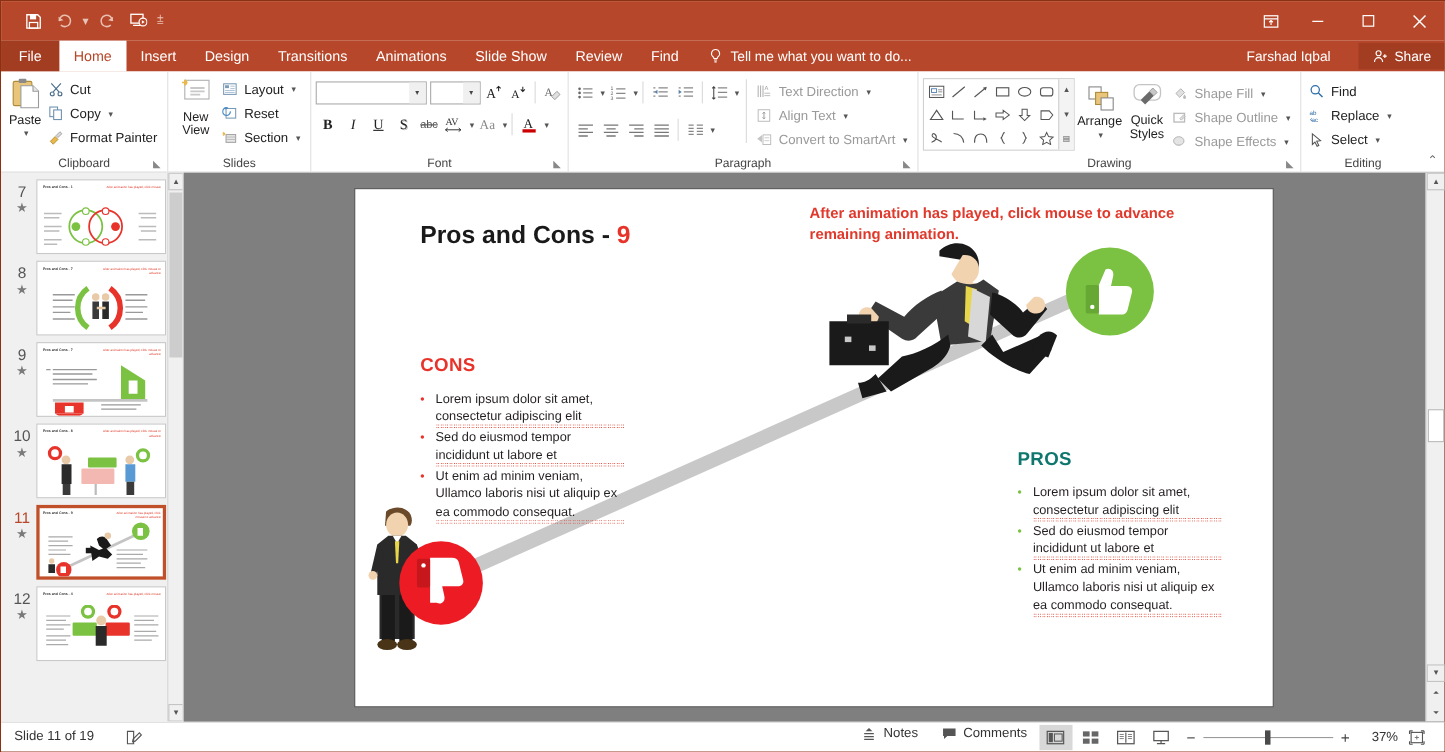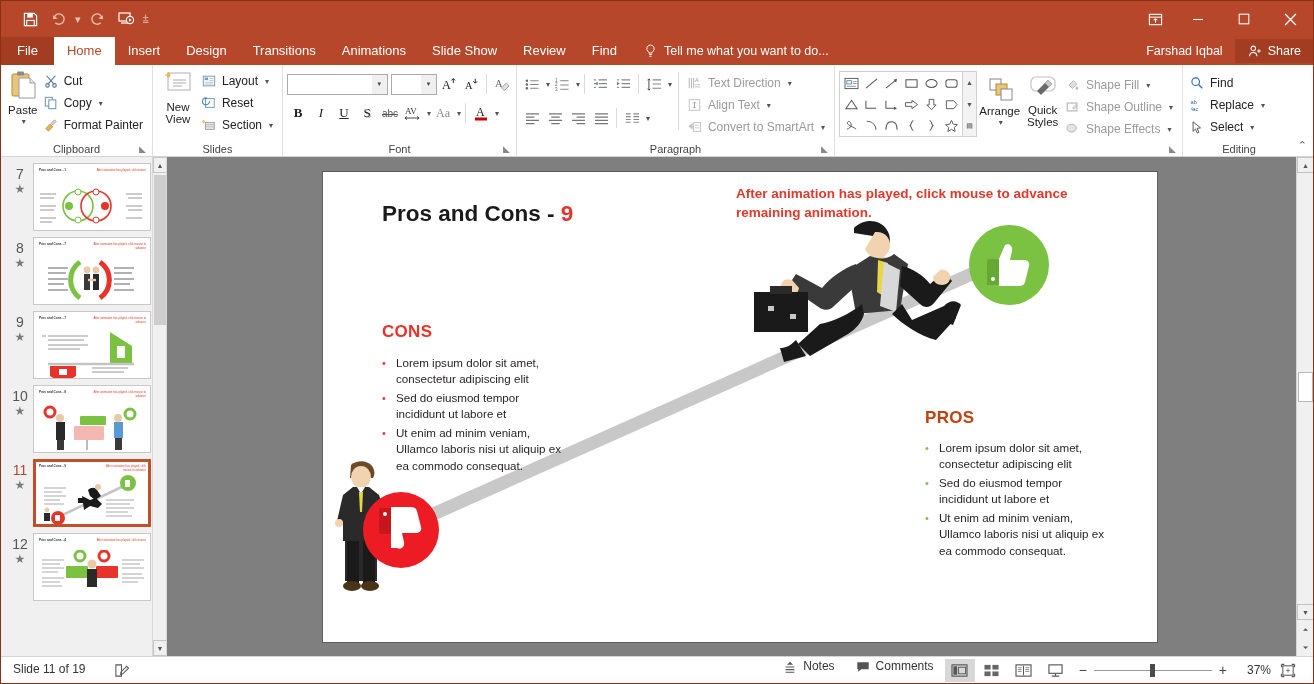--- a/index.html
+++ b/index.html
@@ -30,21 +30,21 @@
   
   .tabstrip { height: 28px; background: #b7472a; display: flex; align-items: flex-end;
               position: relative; flex: 0 0 28px; }
   .tab { padding: 0 13px; height: 28px; line-height: 28px; color: #fff;
          font-size: 13px; white-space: nowrap; }
   .tab.file { background: #a33d21; padding: 0 16px; }
   .tab.active { background: #fff; color: #b7472a; }
   .tellme { display: flex; align-items: center; gap: 6px; color: #fff;
             font-size: 12.5px; height: 28px; padding-left: 12px; }
   .account { margin-left: auto; display: flex; align-items: center; height: 28px; }
-  .acct-name { color: #fff; font-size: 12.5px; padding-right: 12px; }
+  .acct-name { color: #fff; font-size: 12.5px; padding-right: 25px; }
   .share-btn { background: #a33d21; color: #fff; font-size: 12.5px; height: 24px;
                display: flex; align-items: center; gap: 5px; padding: 0 12px; }
 
   
   .ribbon { height: 92px; background: #fff; border-bottom: 1px solid #d4d4d4;
             display: flex; position: relative; flex: 0 0 92px; }
   .rgroup { position: relative; display: flex; flex-direction: column;
             border-right: 1px solid #e0e0e0; padding: 3px 4px 0; }
   .rgroup-label { position: absolute; bottom: 1px; left: 0; right: 0; text-align: center;
                   font-size: 11px; color: #444; }
@@ -126,21 +126,21 @@
            box-shadow: 0 0 0 1px #5c5c5c; }
 
   .s-title { position: absolute; left: 59px; top: 29px; font-size: 22.5px;
              font-weight: bold; color: #1a1a1a; }
   .s-title .num { color: #e8332a; }
   .s-note { position: absolute; left: 413px; top: 12px; width: 335px;
             font-size: 13.5px; font-weight: bold; color: #e0392c; line-height: 19px; }
 
   .s-head { position: absolute; font-size: 17px; font-weight: bold; letter-spacing: .3px; }
   .s-head.cons { left: 59px; top: 150px; color: #e8332a; }
-  .s-head.pros { left: 602px; top: 236px; color: #c2410c; }
+  .s-head.pros { left: 602px; top: 236px; color: #0f766e; }
 
   .bul-list { position: absolute; width: 186px; }
   .bul-list.cons { left: 59px; top: 183px; }
   .bul-list.pros { left: 602px; top: 268px; }
   .bul { display: flex; font-size: 11.6px; color: #231f20; line-height: 16.6px;
          margin-bottom: 1px; }
   .bul .dot { width: 14px; flex: 0 0 14px; font-size: 11px; }
   .bul.cons .dot { color: #e8332a; }
   .bul.pros .dot { color: #7cc242; }
   .bul .txt { flex: 1; }
@@ -689,20 +689,21 @@
               <svg width="15" height="14" viewBox="0 0 16 16">
                   <ellipse cx="7" cy="7" rx="5.4" ry="4.4" fill="#e4e4e4" stroke="#aaa" stroke-width=".9"></ellipse>
                   <path d="M3 10c2 2 6 2 8 0" fill="none" stroke="#c8c8c8" stroke-width="1"></path>
                 </svg>
             </span>
             <span>Shape Effects</span>
             <span class="caret">▾</span>
           </div>
         </div>
       </div>
+      <div class="rgroup-label">Drawing</div>
       <div class="dlg-launch">◣</div>
     </div>
 
     <div class="rgroup" style="width:112px;border-right:none">
       <div class="rgroup-body" style="padding-top:4px">
         <div class="col">
           <div class="smallbtn">
             <span class="ico">
               <svg width="14" height="14" viewBox="0 0 16 16">
                   <circle cx="6.5" cy="6.5" r="4.3" fill="none" stroke="#2f6ea8" stroke-width="1.3"></circle>

